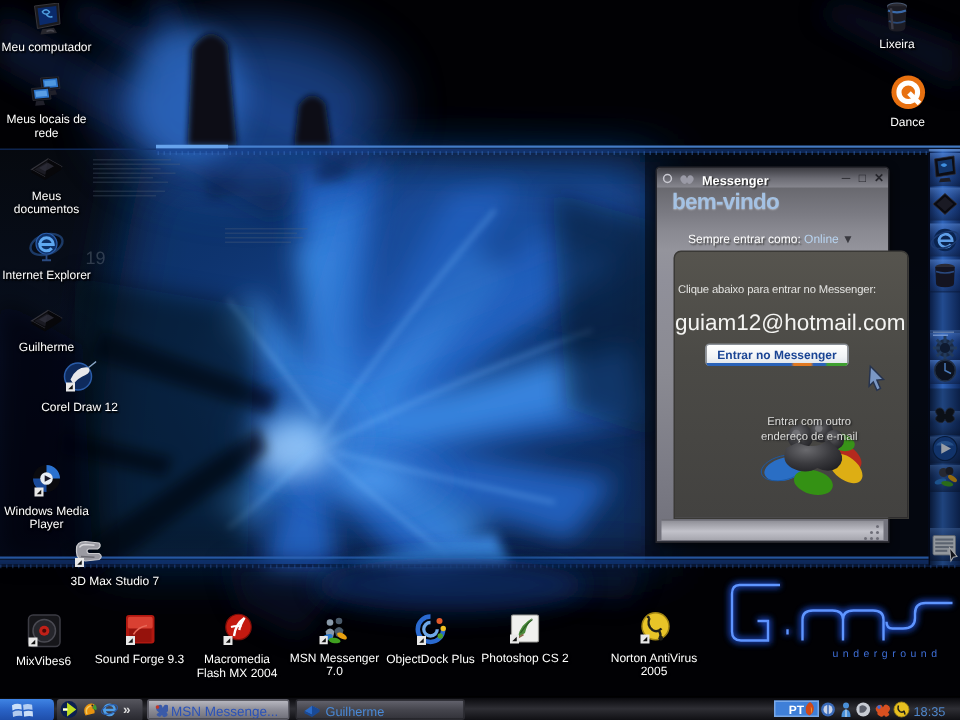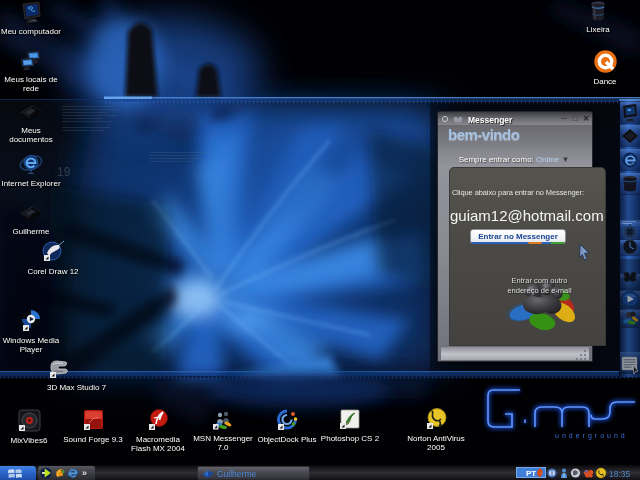--- a/index.html
+++ b/index.html
@@ -551,20 +551,27 @@
       <path d="M4 9 Q2.8 6.4 4.6 4.6 Q6.4 3 8.2 3.8" stroke="#f4c860" stroke-width="1" fill="none"></path>
       <circle cx="7.6" cy="3.4" r="0.7" fill="#222"></circle>
     </svg>
   <svg class="abs" style="left:67px;top:2px" width="12" height="12" viewBox="0 0 12 12">
       <circle cx="6" cy="6" r="5" fill="none"></circle>
       <path d="M2.5 6.3 a3.5 3.5 0 1 1 7 0 l-7 0 a3.5 3.5 0 0 0 6.3 1.9" stroke="#4f9fe8" stroke-width="1.7" fill="none"></path>
       <ellipse cx="6" cy="6" rx="5.6" ry="2.8" fill="none" stroke="#2a5ca8" stroke-width="0.8" transform="rotate(-20 6 6)"></ellipse>
     </svg>
   <div class="abs" style="left:82px;top:3px;font-size:9px;color:#ddd;font-weight:bold;">»</div>
 
+  <div class="abs" style="left:98px;top:1px;width:95px;height:14px;background:linear-gradient(180deg,#b8b8c0,#8e8e98 50%,#70707a);border-radius:2px;border:1px solid #5a5a64;">
+    <svg class="abs" style="left:2px;top:1px" width="11" height="11" viewBox="0 0 11 11">
+        <path d="M5 7 q-4-3 0-5 q2-1 2.5 2 q1-3 3-2 q3 2 -0.5 5 q2 2-1 3 q-1.5 0.5-2-1.5 q-1 2-2.5 1 q-2.5-1 0.5-2.5" fill="#3a5aa8"></path>
+        <circle cx="4" cy="3.4" r="1.2" fill="#c03828"></circle>
+      </svg>
+    <div class="abs" style="left:15px;top:2px;font-size:9px;color:#2a52b8;white-space:nowrap;overflow:hidden;width:76px;">MSN Messenge...</div>
+  </div>
 
   <div class="abs" style="left:197px;top:1px;width:113px;height:14px;background:linear-gradient(180deg,#62626c,#46464e 50%,#33333a);border-radius:2px;border:1px solid #2a2a30;">
     <svg class="abs" style="left:4px;top:2px" width="12" height="10" viewBox="0 0 12 10">
         <path d="M1 5 L6 1.5 L11 4 L6 7.5 Z" fill="#2a6ac8"></path>
         <path d="M6 1.5 L11 4 L11 5.5 L6 9 L1 6.5 L1 5 L6 7.5 Z" fill="#1a4a96"></path>
       </svg>
     <div class="abs" style="left:19px;top:2px;font-size:8.5px;color:#4a8ad8;">Guilherme</div>
   </div>
 
   <div class="abs" style="left:516px;top:2px;width:30px;height:11px;background:#3f7fd8;color:#fff;font-size:8px;font-weight:bold;text-align:center;line-height:11px;border:1px solid #78a8e8;">PT</div>

